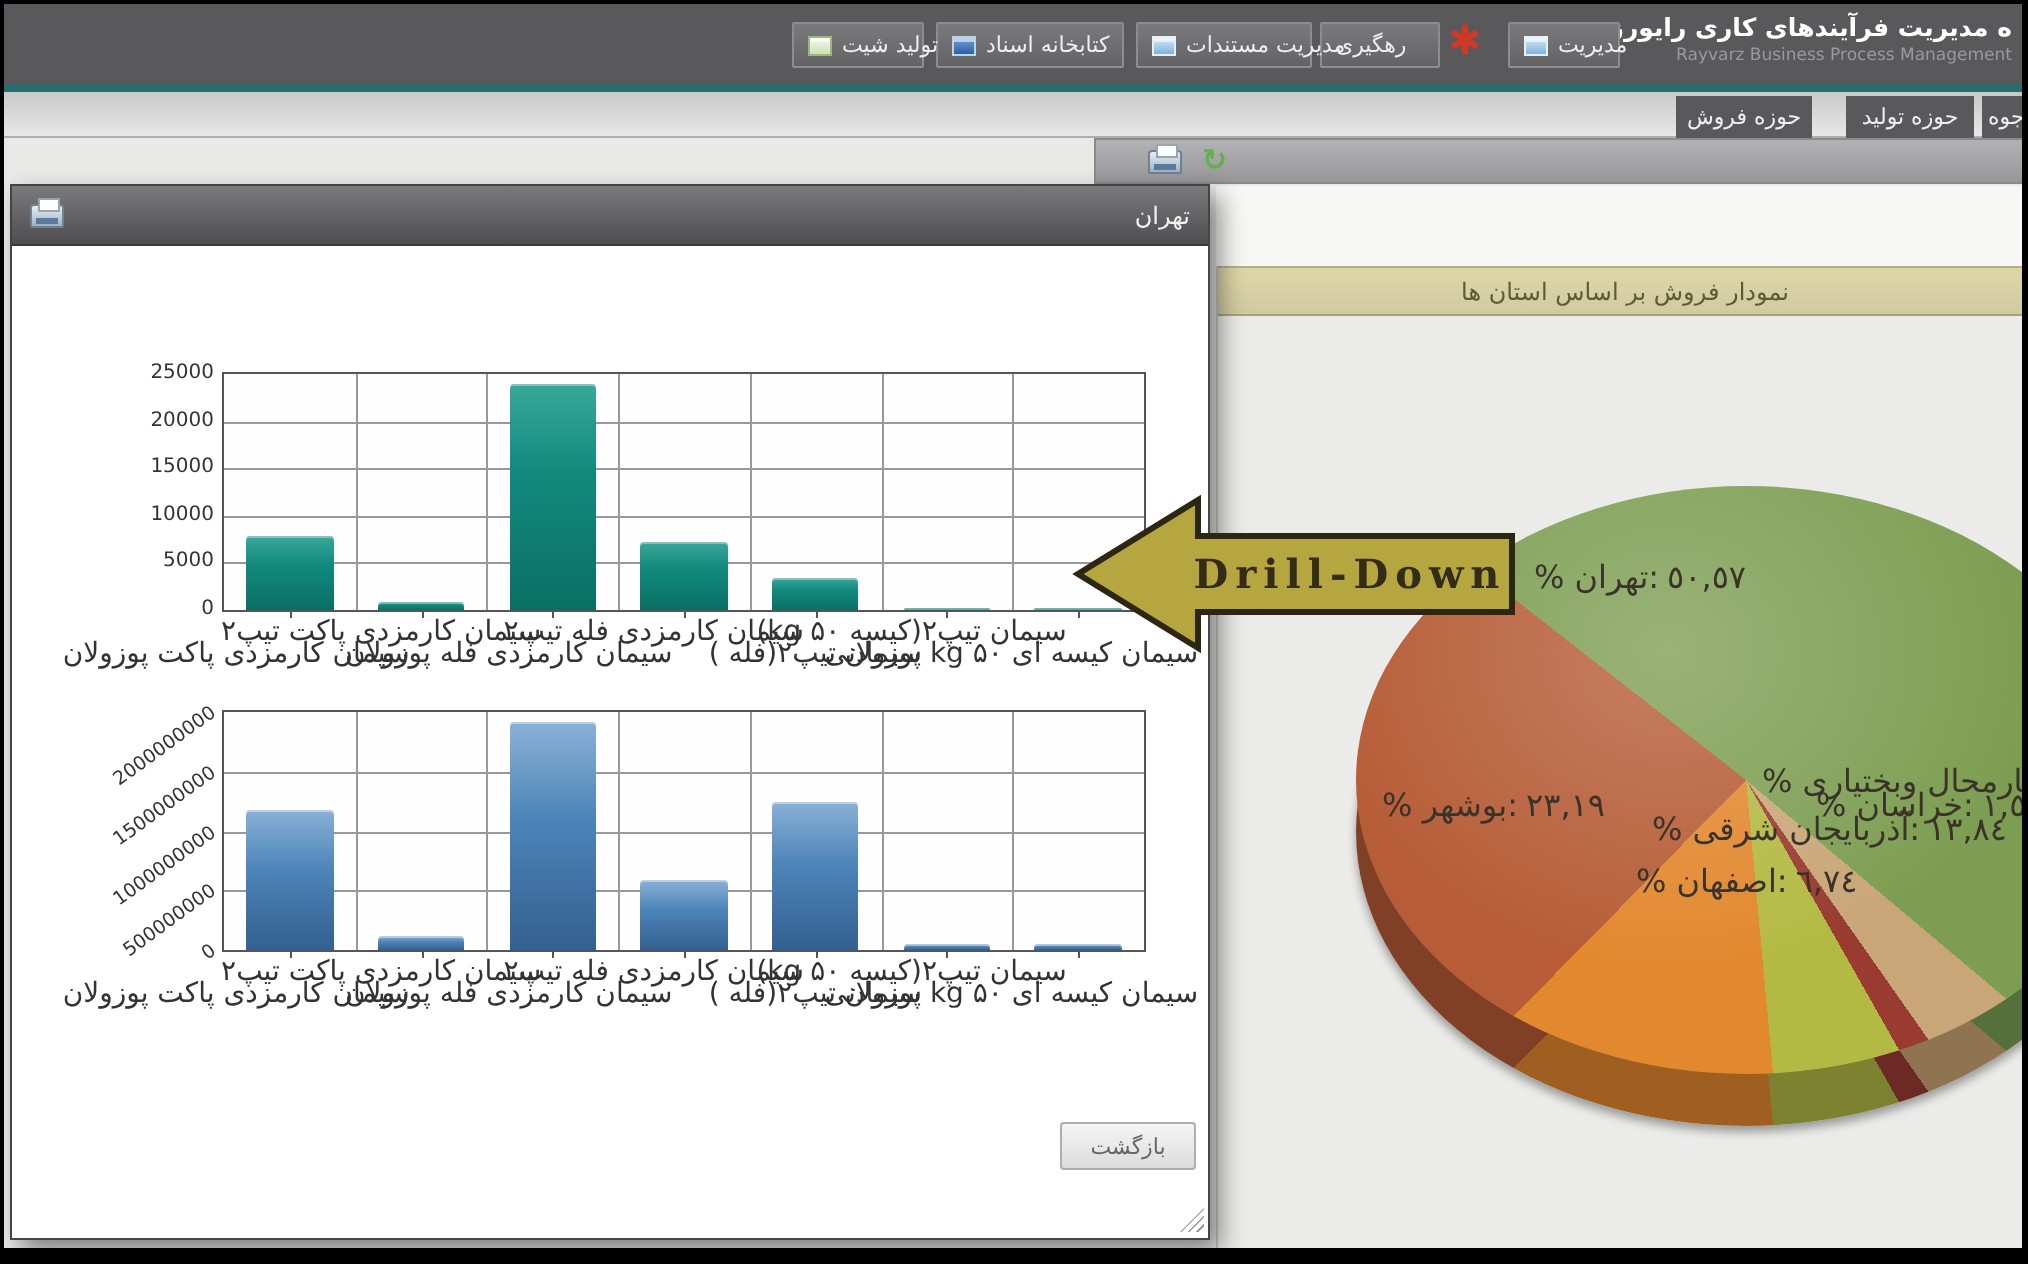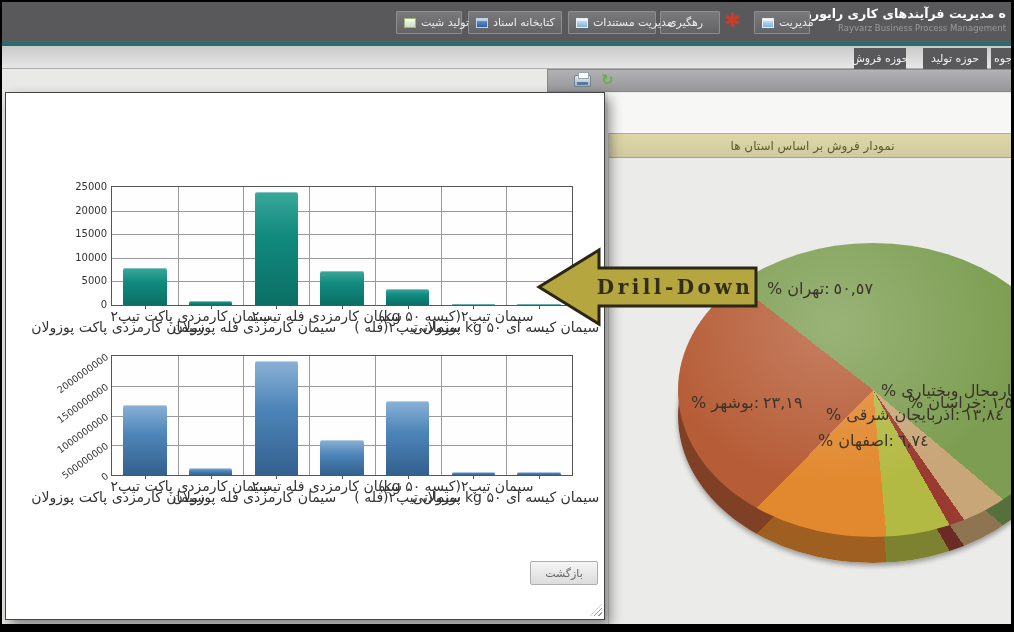--- a/index.html
+++ b/index.html
@@ -13,21 +13,21 @@
 .mbtn{position:absolute;top:9px;height:23px;background:linear-gradient(#7a7a7d,#636366);border:1px solid #8d8d90;border-radius:1px;color:#eee;font-size:11px;display:flex;align-items:center;gap:5px;padding:0 7px;cursor:pointer;white-space:nowrap}
 .mbtn .lbl{direction:rtl}
 .mi{width:12px;height:10px;flex:none;border:1px solid #e8eef4;background:linear-gradient(#d6e9f8,#7fb2dd);box-shadow:inset 0 2px 0 rgba(255,255,255,.55)}
 .mi-lib{background:linear-gradient(#6f9fd8,#2f5f9f);border-color:#bcd3ea}
 .mi-sheet{background:linear-gradient(#f3f6ee,#cfe0b8);border-color:#9ab87a}
 .star{position:absolute;left:722px;top:7px;font-size:20px;line-height:22px;color:#cf3a28;font-weight:bold;cursor:pointer}
 
 #tealline{position:absolute;top:40px;left:0;right:0;height:4px;background:#2a6c6e}
 #tabbar{position:absolute;top:44px;left:0;right:0;height:23px;background:linear-gradient(#c9c9c9,#e7e7e7);border-bottom:1px solid #adadad}
 .tab{position:absolute;top:2px;height:21px;background:#59595b;color:#efefef;font-size:11px;display:flex;align-items:center;justify-content:center;cursor:pointer;white-space:nowrap}
-#tab-sale{right:105px;width:52px}
+#tab-sale{right:105px;width:68px}
 #tab-prod{right:24px;width:64px}
 #tab-fund{right:-42px;width:62px;justify-content:flex-start;padding-left:3px}
 
 #rtoolbar{position:absolute;left:545px;top:67px;width:469px;height:23px;background:linear-gradient(#b2b2b4,#97979a);border:1px solid #8a8a8c;display:flex;align-items:center;gap:10px;padding-left:26px}
 .print-ico{width:17px;height:12px;position:relative;background:linear-gradient(#e8eef4,#9db1c4);border:1px solid #73808e;border-radius:2px 2px 1px 1px;cursor:pointer}
 .print-ico::before{content:"";position:absolute;left:3px;top:-4px;width:9px;height:5px;background:#fff;border:1px solid #98a4ae}
 .print-ico::after{content:"";position:absolute;left:2px;bottom:1px;width:11px;height:3px;background:#5a7b9c}
 .refresh{font-size:15px;font-weight:bold;color:#63b04c;cursor:pointer;line-height:15px}
 #whitepad{position:absolute;left:606px;top:91px;right:0;height:40px;background:#f7f7f6}
 
@@ -143,20 +143,24 @@
       <span>% آذربایجان شرقی:</span>
       <span class="pv">١٣,٨٤</span>
     </div>
     <div class="plabel" id="pl-5">
       <span>% بوشهر:</span>
       <span class="pv">٢٣,١٩</span>
     </div>
   </div>
 
   <div id="modal">
+    <div class="m-titlebar">
+      <span class="print-ico"></span>
+      <span class="m-title">تهران</span>
+    </div>
     <div class="chart" id="chart1">
         <div class="ylab" style="top: 112px;">0</div>
         <div class="hgrid" style="top: 94.4px;"></div>
         <div class="ylab" style="top: 88.4px;">5000</div>
         <div class="hgrid" style="top: 70.8px;"></div>
         <div class="ylab" style="top: 64.8px;">10000</div>
         <div class="hgrid" style="top: 47.2px;"></div>
         <div class="ylab" style="top: 41.2px;">15000</div>
         <div class="hgrid" style="top: 23.6px;"></div>
         <div class="ylab" style="top: 17.6px;">20000</div>

